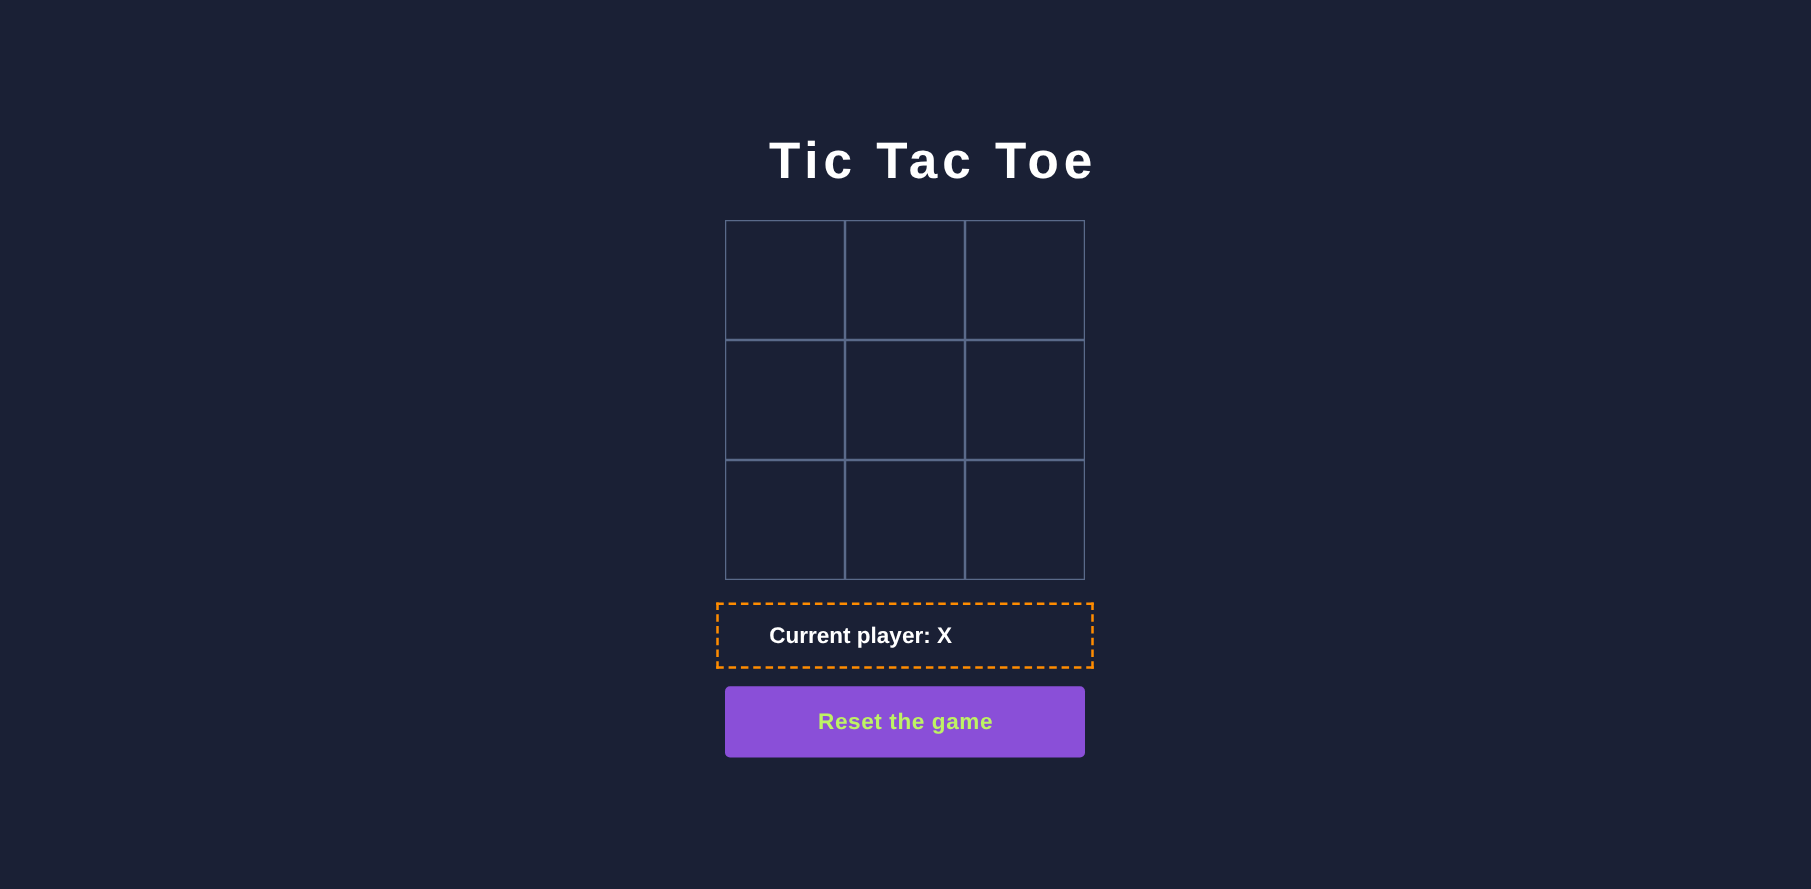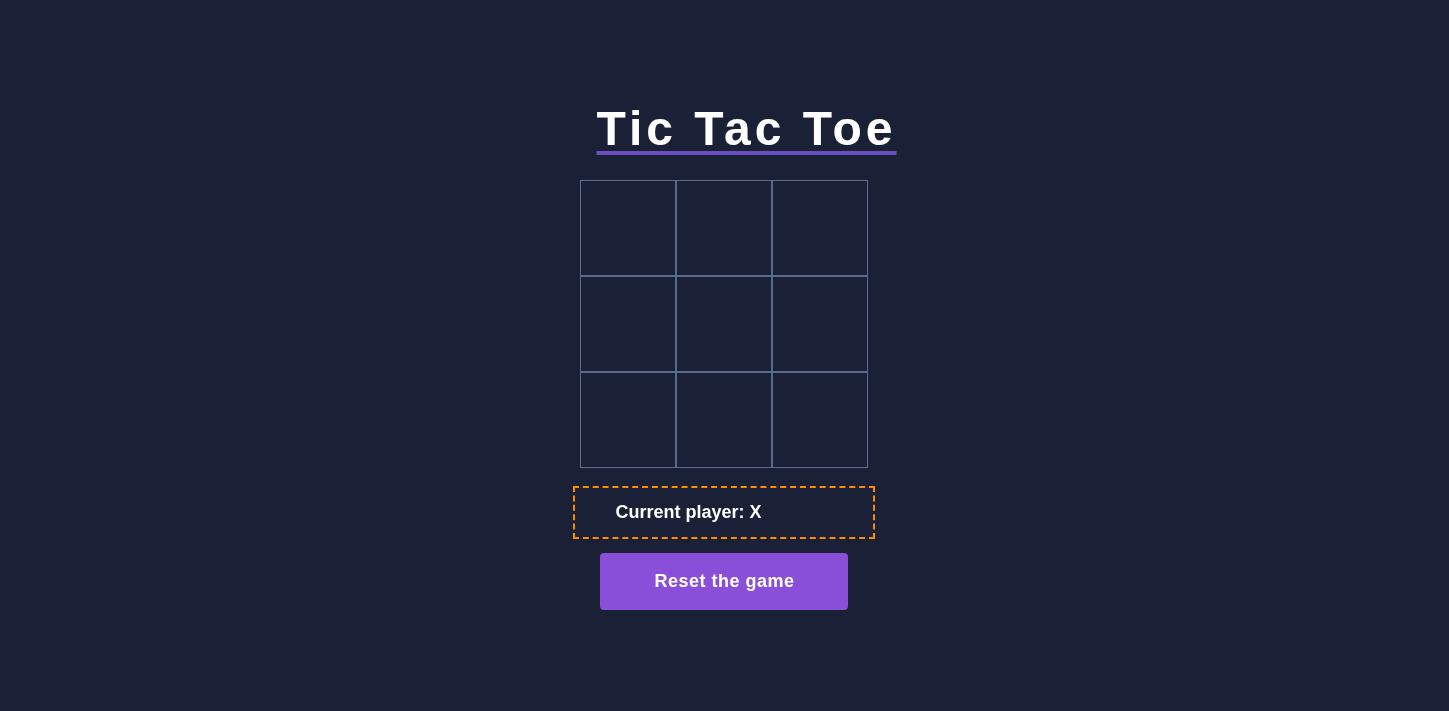--- a/index.html
+++ b/index.html
@@ -22,23 +22,22 @@
 
     .game-container {
       display: flex;
       flex-direction: column;
       align-items: center;
       gap: 0;
     }
 
     .title {
       color: #ffffff;
-      font-size: 48px;
+      font-size: 41px;
       font-weight: bold;
-      text-decoration: underline;
       text-decoration-color: #6a4fc3;
       text-underline-offset: 6px;
       margin-bottom: 24px;
       letter-spacing: 4px;
       margin-left: 44px;
     }
 
     .board {
       display: grid;
       grid-template-columns: repeat(3, 96px);
@@ -68,24 +67,24 @@
       width: 302px;
     }
 
     .current-player-text {
       color: #ffffff;
       font-size: 18px;
       font-weight: bold;
     }
 
     .reset-button {
-      width: 248px;
+      width: 288px;
       padding: 18px 0;
       background-color: #8a4fd8;
-      color: #ffffff;
+      color: #bef264;
       font-size: 18px;
       font-weight: bold;
       border: none;
       cursor: pointer;
       border-radius: 4px;
       letter-spacing: 0.5px;
     }
   </style>
 </head>
 <body>

